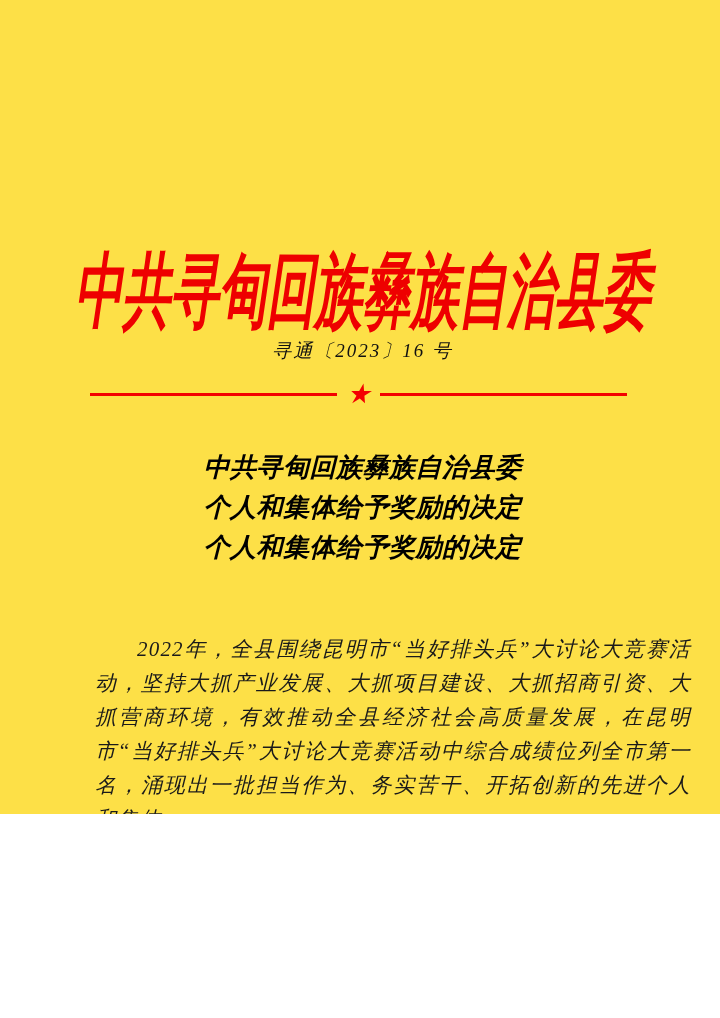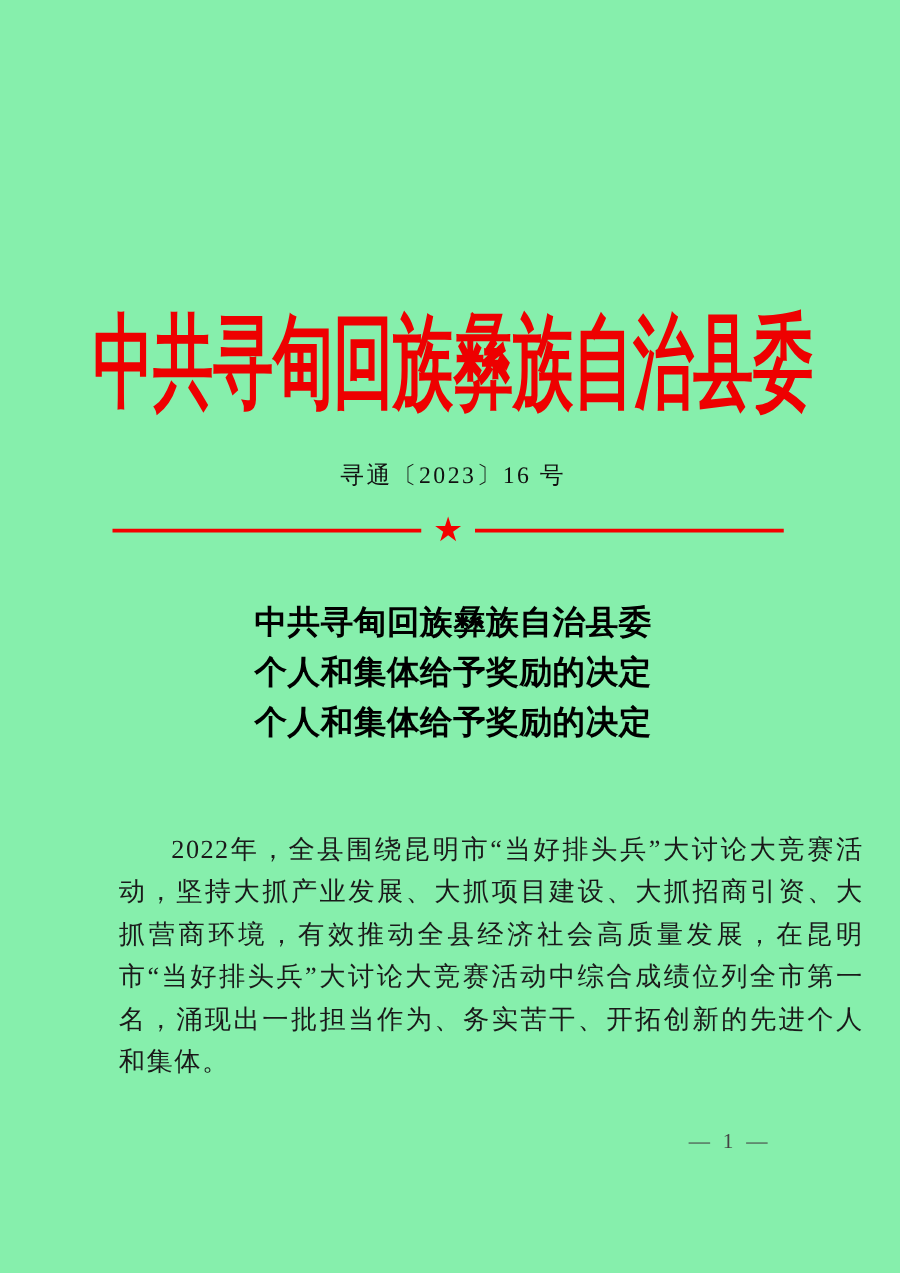--- a/index.html
+++ b/index.html
@@ -3,24 +3,25 @@
 <meta charset="utf-8">
 <style>
   html, body {
     margin: 0;
     padding: 0;
     background: #ffffff;
   }
   .page {
     position: relative;
     width: 720px;
-    height: 1018px;
-    background: #86efac;
+    height: 814px;
+    background: #fde047;
     overflow: hidden;
     font-family: "Liberation Serif", "DejaVu Serif", serif;
+    font-style: italic;
   }
   .content {
     margin-left: 95px;
   }
   
   .masthead {
     width: 535px;
     height: 92px;
     margin-top: 246px;
     display: flex;
@@ -33,21 +34,20 @@
     line-height: 1;
     color: #ee0000;
     white-space: nowrap;
     transform: scaleY(1.7);
     transform-origin: center center;
     letter-spacing: 0px;
   }
   
   .doc-number {
     width: 535px;
-    margin-top: 30px;
     text-align: center;
     font-size: 19px;
     line-height: 26px;
     color: #111111;
     letter-spacing: 2px;
   }
   
   .red-rule {
     width: 537px;
     margin-left: -5px;

